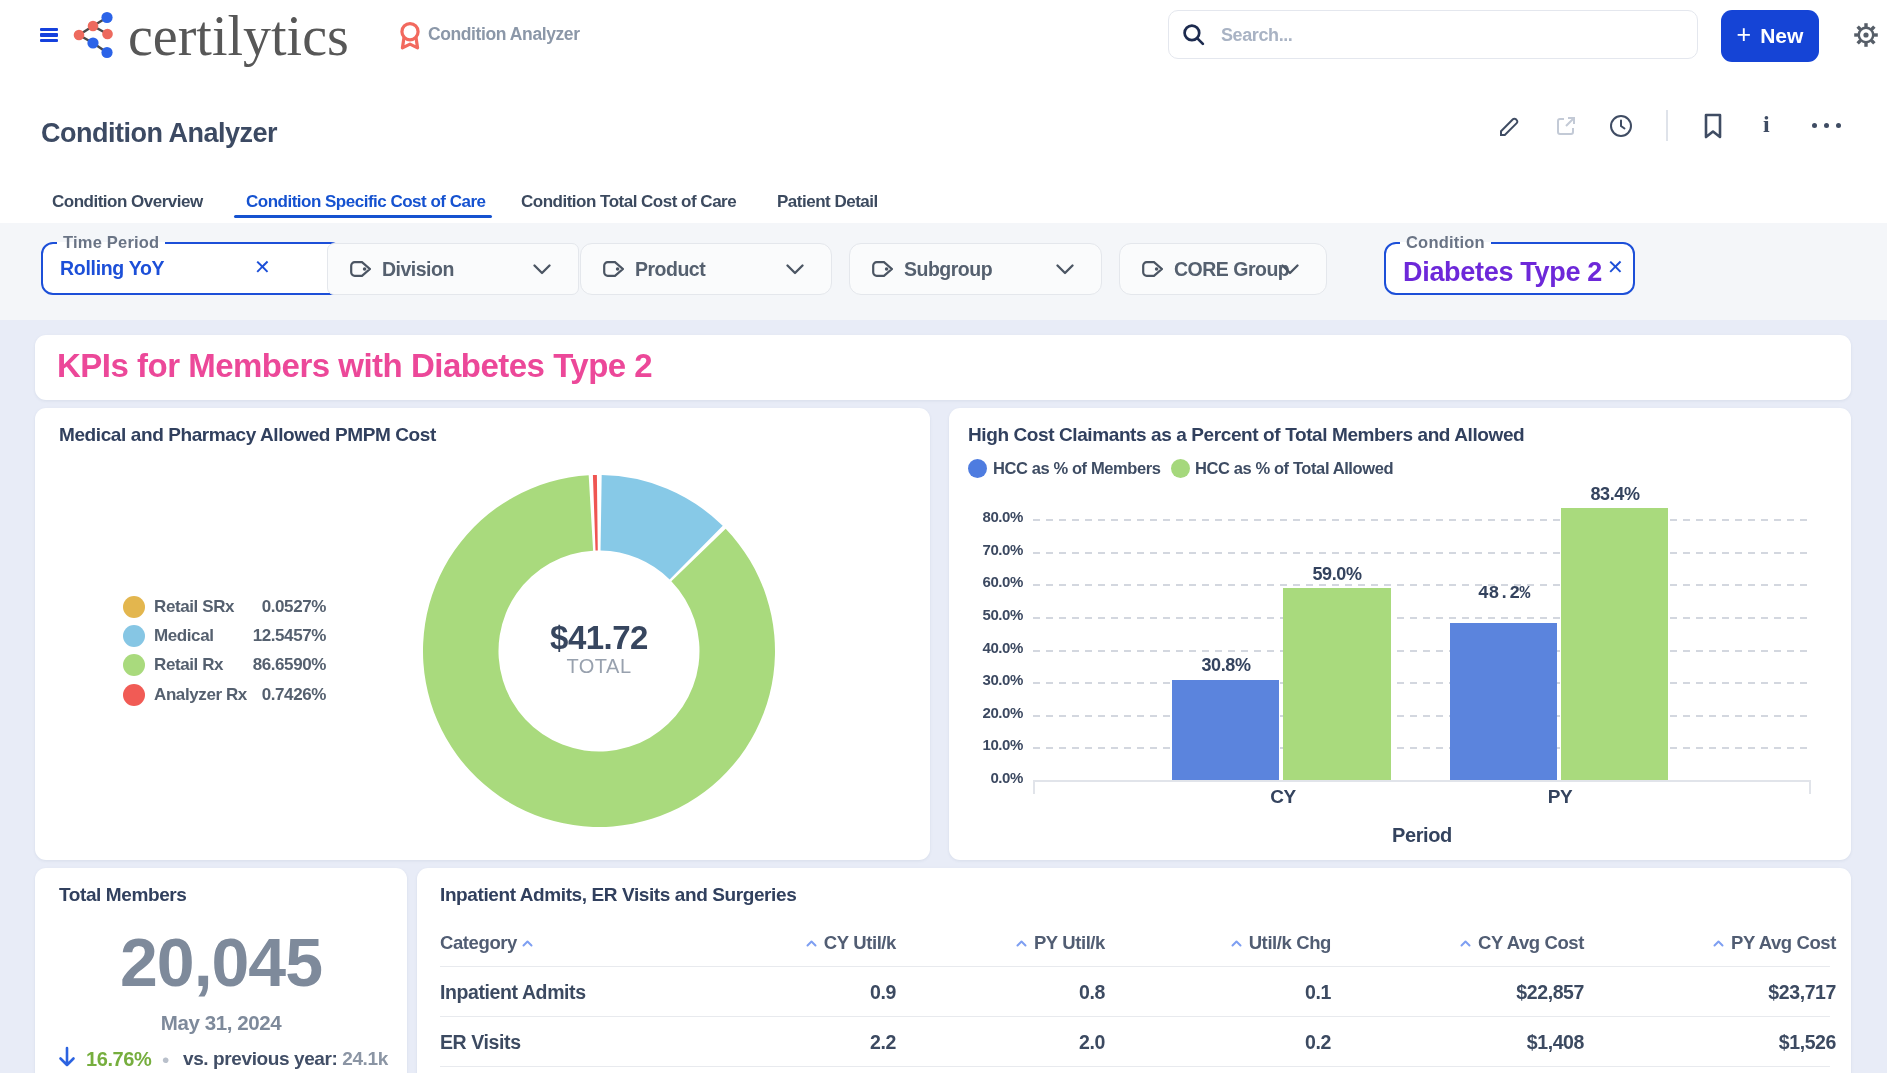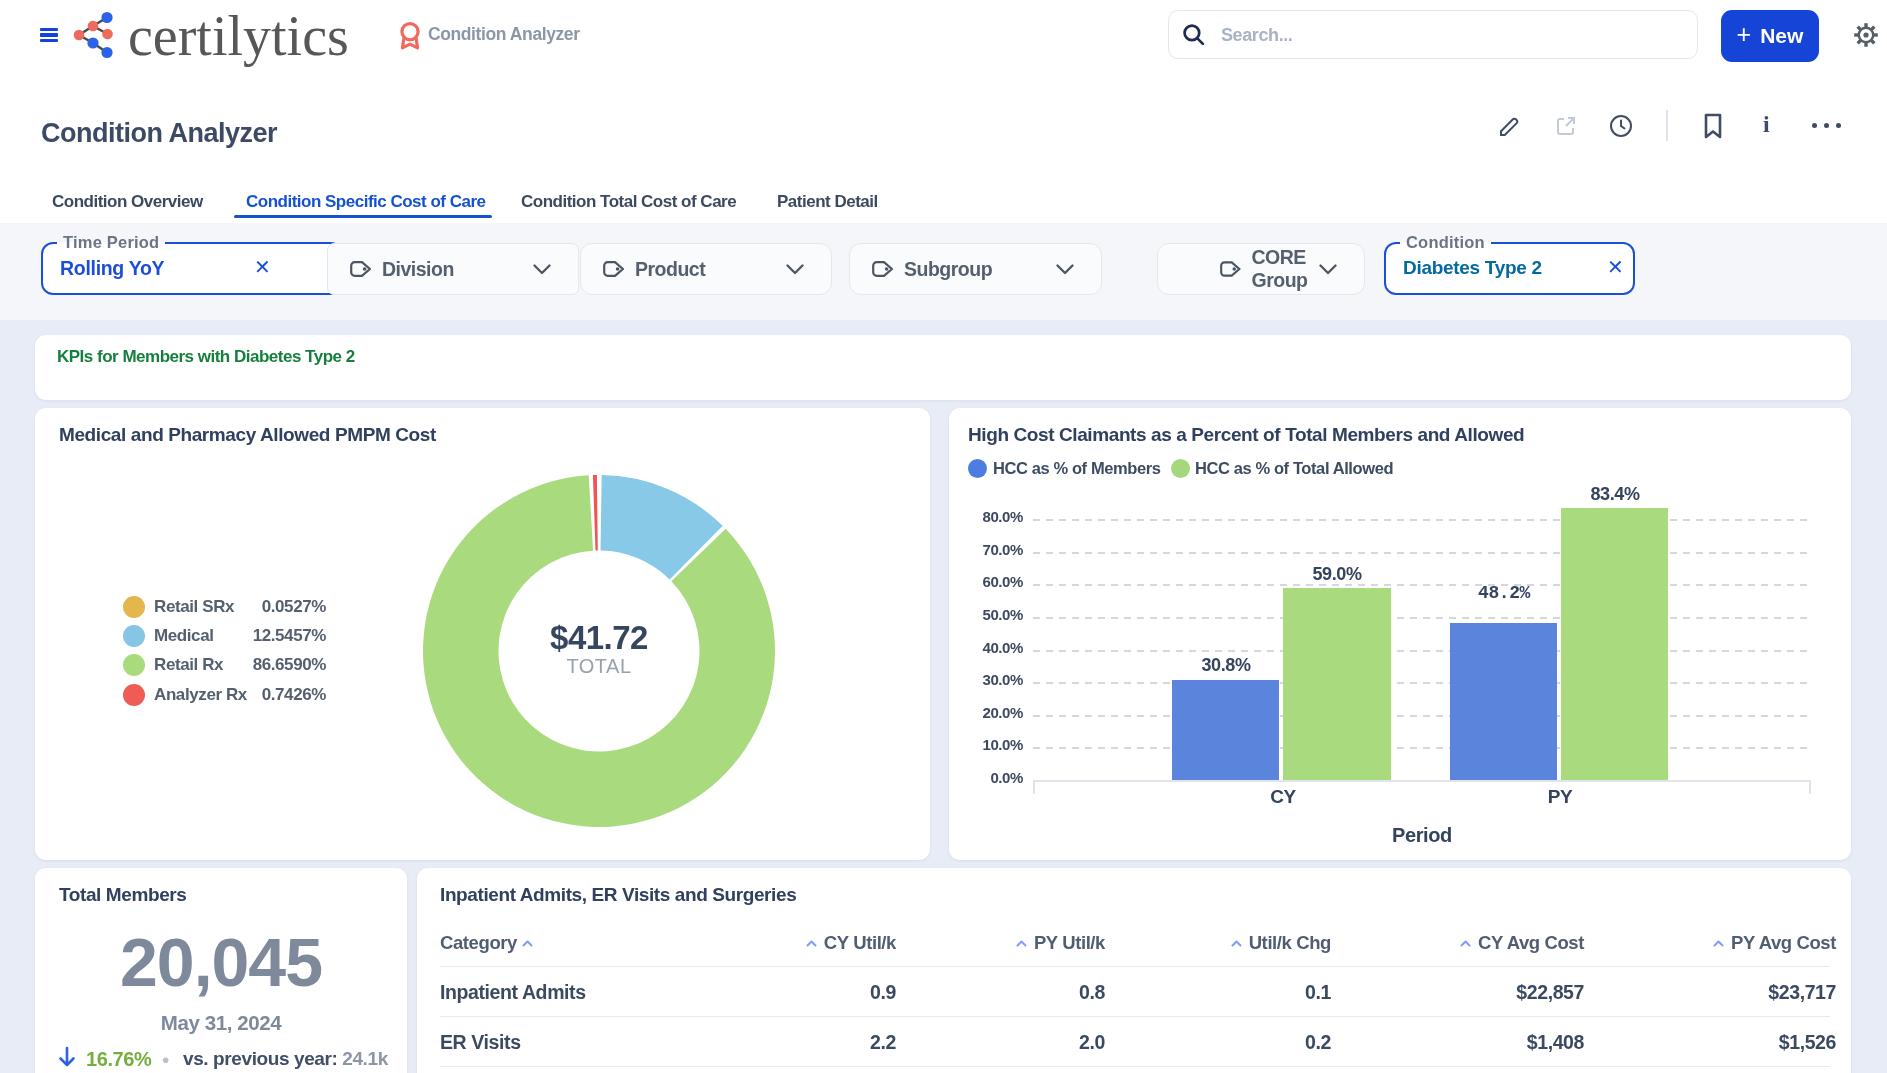--- a/index.html
+++ b/index.html
@@ -171,39 +171,39 @@
 <div class="chip" style="left:849px; width:253px;">
   <svg style="margin-left:22px;" width="21" height="16" viewBox="0 0 21 16">
       <path d="M1.2 4.7 A3.5 3.5 0 0 1 4.7 1.2 H12 L19.8 8 L12 14.8 H4.7 A3.5 3.5 0 0 1 1.2 11.3 Z" fill="none" stroke="#4b5563" stroke-width="2.2"></path>
       <circle cx="14.6" cy="8" r="1.8" fill="#4b5563"></circle>
     </svg>
   <span class="lbl" style="margin-left:11px;">Subgroup</span>
   <svg style="position:absolute; right:27px;" width="18" height="11" viewBox="0 0 18 11">
       <path d="M1.5 1.5 L9 9 L16.5 1.5" fill="none" stroke="#4b5563" stroke-width="2.3" stroke-linecap="round" stroke-linejoin="round"></path>
     </svg>
 </div>
-<div class="chip" style="left:1157px; width:208px;padding-left:40px;">
+<div class="chip" style="left:1119px; width:208px;">
   <svg style="margin-left:22px;" width="21" height="16" viewBox="0 0 21 16">
       <path d="M1.2 4.7 A3.5 3.5 0 0 1 4.7 1.2 H12 L19.8 8 L12 14.8 H4.7 A3.5 3.5 0 0 1 1.2 11.3 Z" fill="none" stroke="#4b5563" stroke-width="2.2"></path>
       <circle cx="14.6" cy="8" r="1.8" fill="#4b5563"></circle>
     </svg>
   <span class="lbl" style="margin-left:11px;">CORE Group</span>
   <svg style="position:absolute; right:27px;" width="18" height="11" viewBox="0 0 18 11">
       <path d="M1.5 1.5 L9 9 L16.5 1.5" fill="none" stroke="#4b5563" stroke-width="2.3" stroke-linecap="round" stroke-linejoin="round"></path>
     </svg>
 </div>
 
 <fieldset class="fchip" style="left:1384px; width:251px;">
   <legend>Condition</legend>
 </fieldset>
-<div class="abs" style="left:1403px; top:257px; font-size:19px; letter-spacing:-0.3px; font-weight:bold; color:#0369a1;">Diabetes Type 2</div>
+<div class="abs" style="left:1403px; top:257px; font-size:27px; letter-spacing:-0.3px; font-weight:bold; color:#6d28d9;">Diabetes Type 2</div>
 <div class="abs" style="left:1607px; top:255px; font-size:20px; color:#1c4fd8;">✕</div>
 
 <div class="card" style="left:35px; top:335px; width:1816px; height:65px;">
-  <div style="position:absolute; left:22px; top:12px; font-size:17px; letter-spacing:-0.5px; font-weight:bold; color:#15803d;">KPIs for Members with Diabetes Type 2</div>
+  <div style="position:absolute; left:22px; top:12px; font-size:33px; letter-spacing:-0.5px; font-weight:bold; color:#ec4899;">KPIs for Members with Diabetes Type 2</div>
 </div>
 
 <div class="card" style="left:35px; top:408px; width:895px; height:452px;"></div>
 <div class="abs cardtitle" style="left:59px; top:424px;">Medical and Pharmacy Allowed PMPM Cost</div>
 
 <div class="abs" style="left:123px; top:596px; width:22px; height:22px; border-radius:50%; background:#e3b64e;"></div>
 <div class="dleg" style="left:154px; top:597px;">Retail SRx</div>
 <div class="dleg" style="left:0px; top:597px; width:326px; text-align:right;">0.0527%</div>
 <div class="abs" style="left:123px; top:625px; width:22px; height:22px; border-radius:50%; background:#86c6e4;"></div>
 <div class="dleg" style="left:154px; top:626px;">Medical</div>

